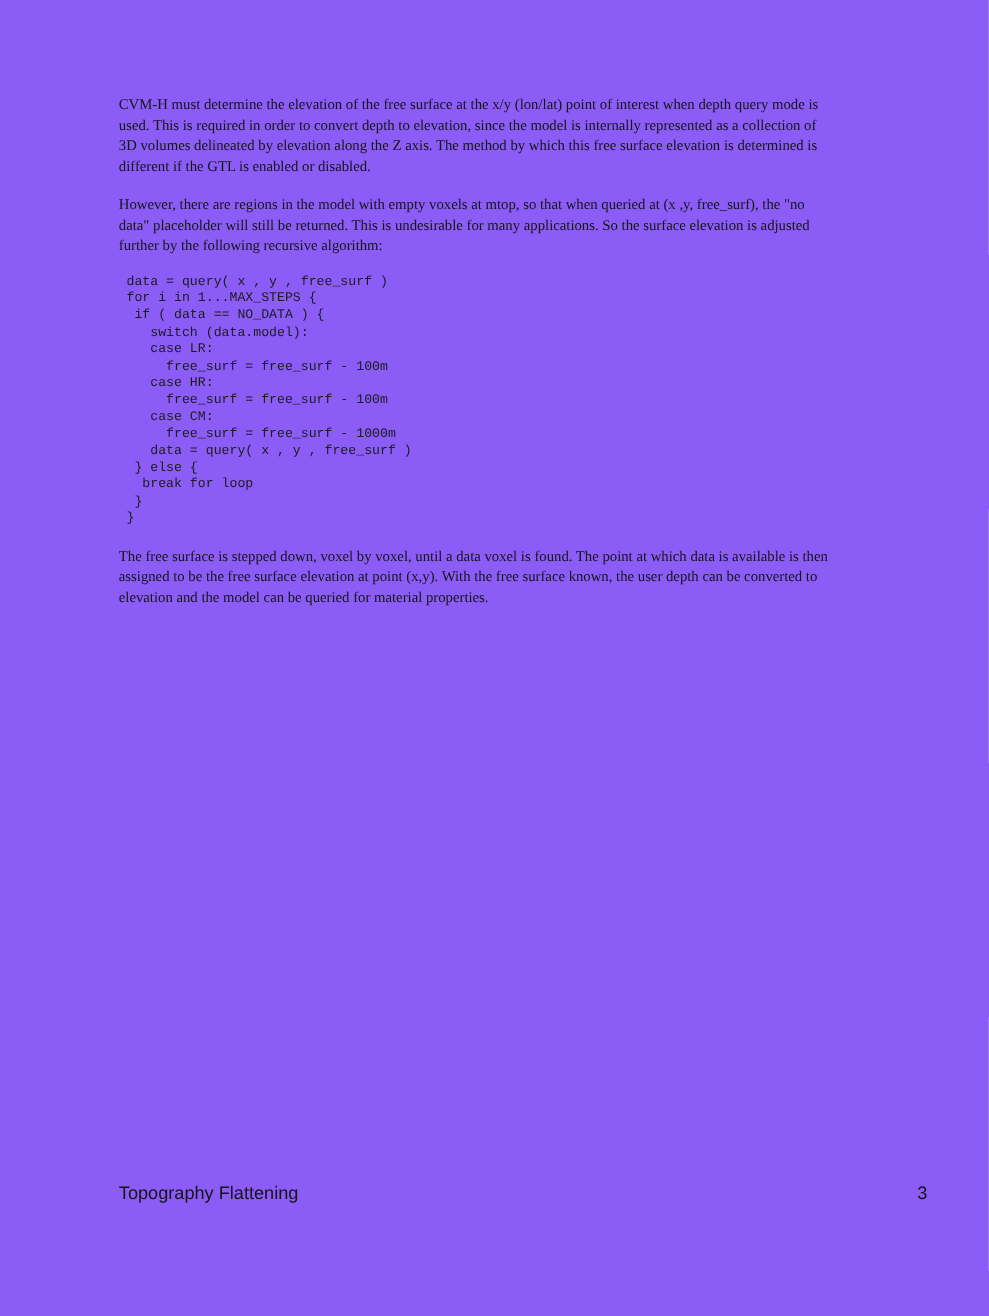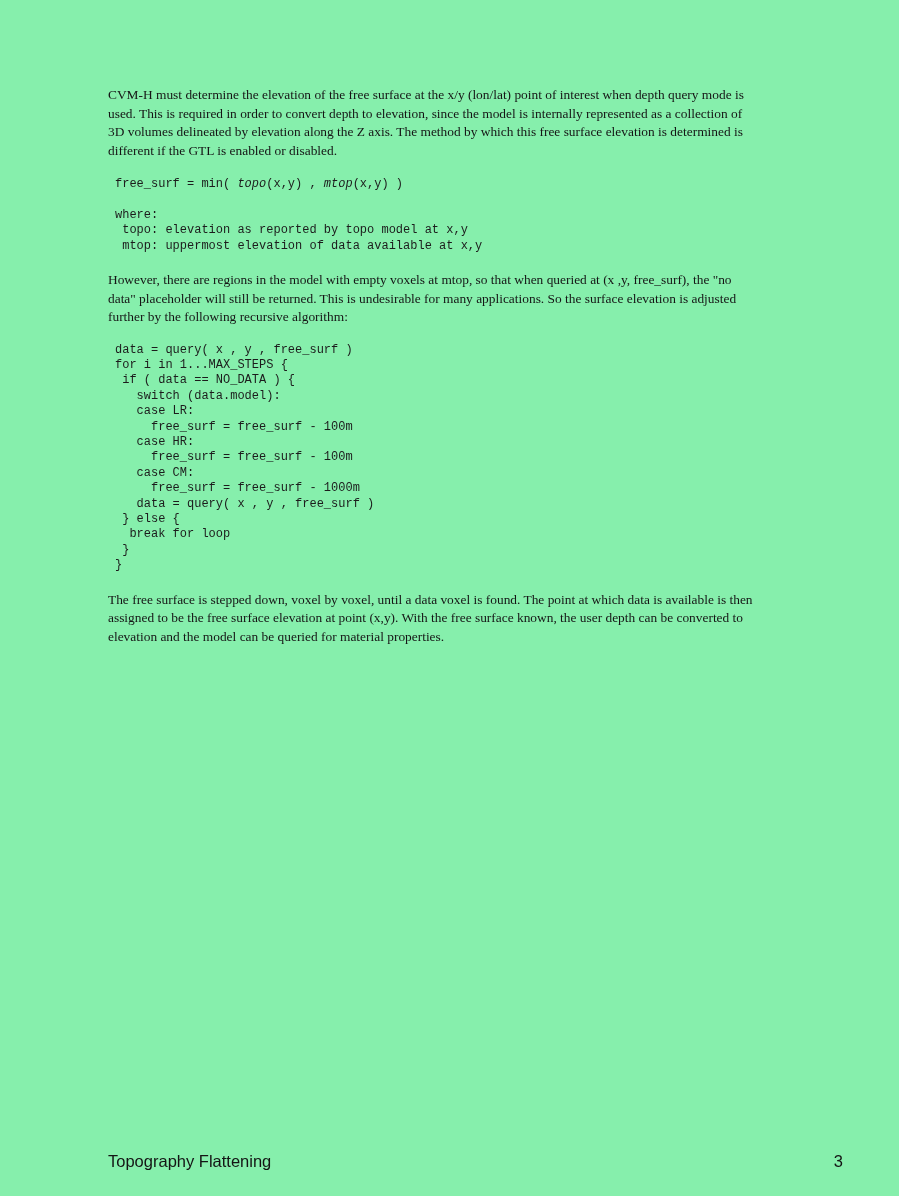--- a/index.html
+++ b/index.html
@@ -4,21 +4,21 @@
 <style>
   html, body {
     margin: 0;
     padding: 0;
     background: #ffffff;
   }
   .page {
     position: relative;
     width: 899px;
     height: 1196px;
-    background: #86efac;
+    background: #8b5cf6;
     color: #151515;
     overflow: hidden;
   }
   .content {
     position: absolute;
     left: 108px;
     top: 86px;
     width: 745px;
   }
   .body-text {
@@ -41,21 +41,21 @@
     line-height: 15.4px;
     white-space: pre;
     color: #1c1c1c;
   }
   .code .fn {
     font-style: italic;
   }
   .footer {
     position: absolute;
     left: 108px;
-    top: 1152px;
+    top: 1076px;
     width: 735px;
     display: flex;
     justify-content: space-between;
     align-items: baseline;
     font-family: "Liberation Sans", sans-serif;
     font-size: 16.5px;
     color: #141414;
   }
 </style>
 </head>
@@ -63,25 +63,20 @@
 
 <div class="page">
   <main class="content">
 
     <p class="body-text para-intro">CVM-H must determine the elevation of the free surface at the x/y (lon/lat) point of interest when depth query mode is
 used. This is required in order to convert depth to elevation, since the model is internally represented as a collection of
 3D volumes delineated by elevation along the Z axis. The method by which this free surface elevation is determined is
 different if the GTL is enabled or disabled.</p>
 
 
-    <pre class="code"><span>free_surf = min( </span><span class="fn">topo</span><span>(x,y) , </span><span class="fn">mtop</span><span>(x,y) )</span><span>
-
-where:
- topo: elevation as reported by topo model at x,y
- mtop: uppermost elevation of data available at x,y</span></pre>
 
     <p class="body-text para-empty-voxels">However, there are regions in the model with empty voxels at mtop, so that when queried at (x ,y, free_surf), the "no
 data" placeholder will still be returned. This is undesirable for many applications. So the surface elevation is adjusted
 further by the following recursive algorithm:</p>
 
     <pre class="code">data = query( x , y , free_surf )
 for i in 1...MAX_STEPS {
  if ( data == NO_DATA ) {
    switch (data.model):
    case LR:

